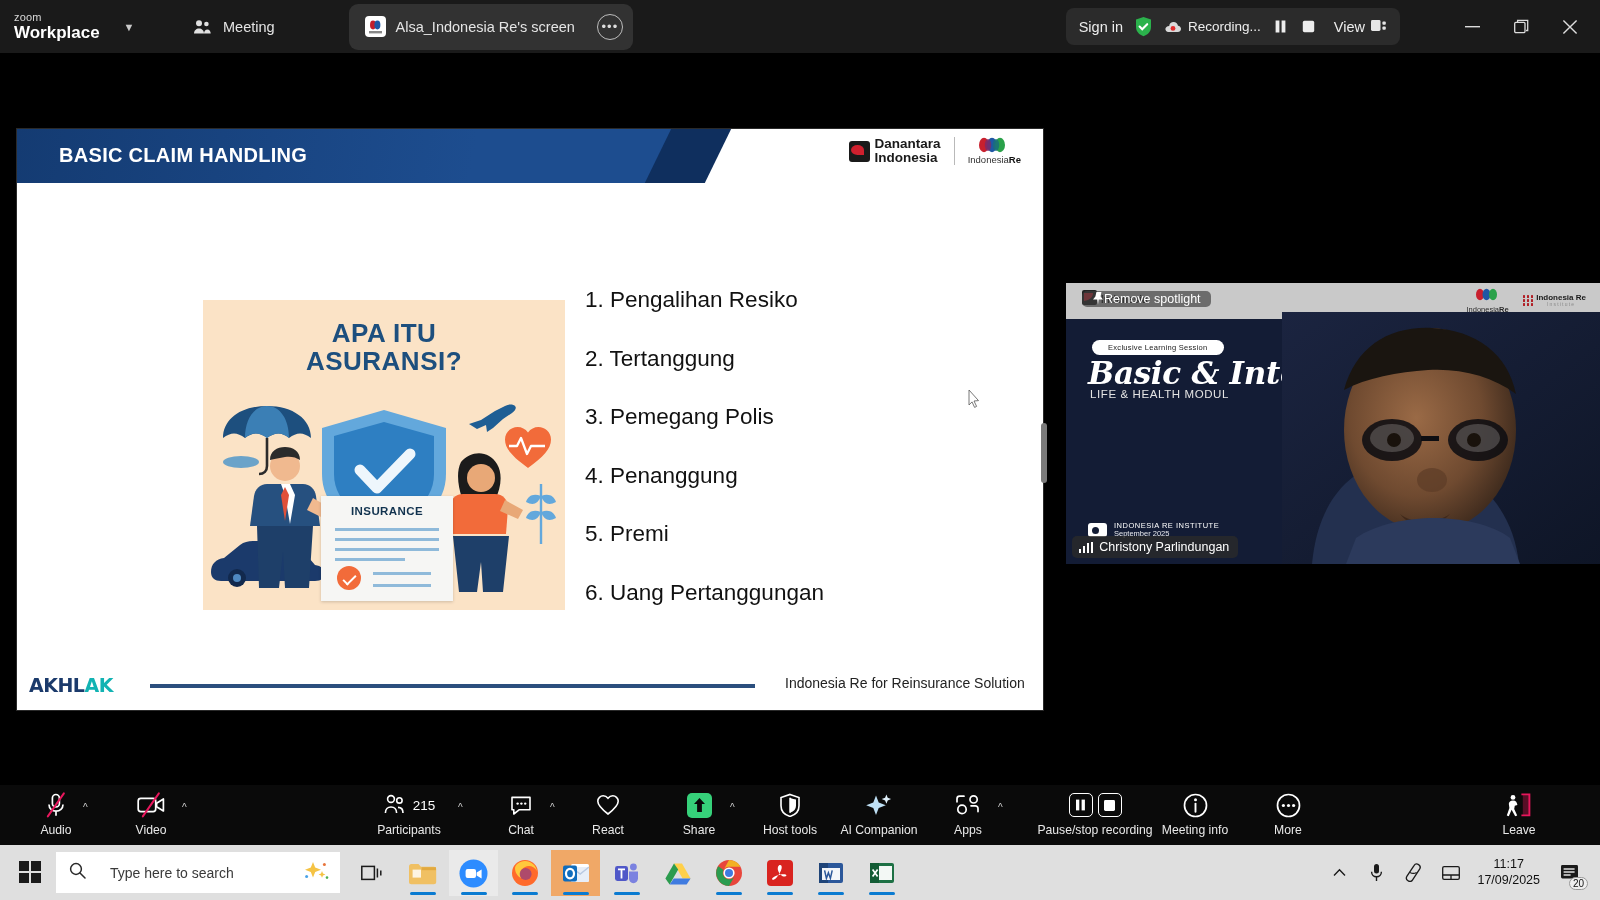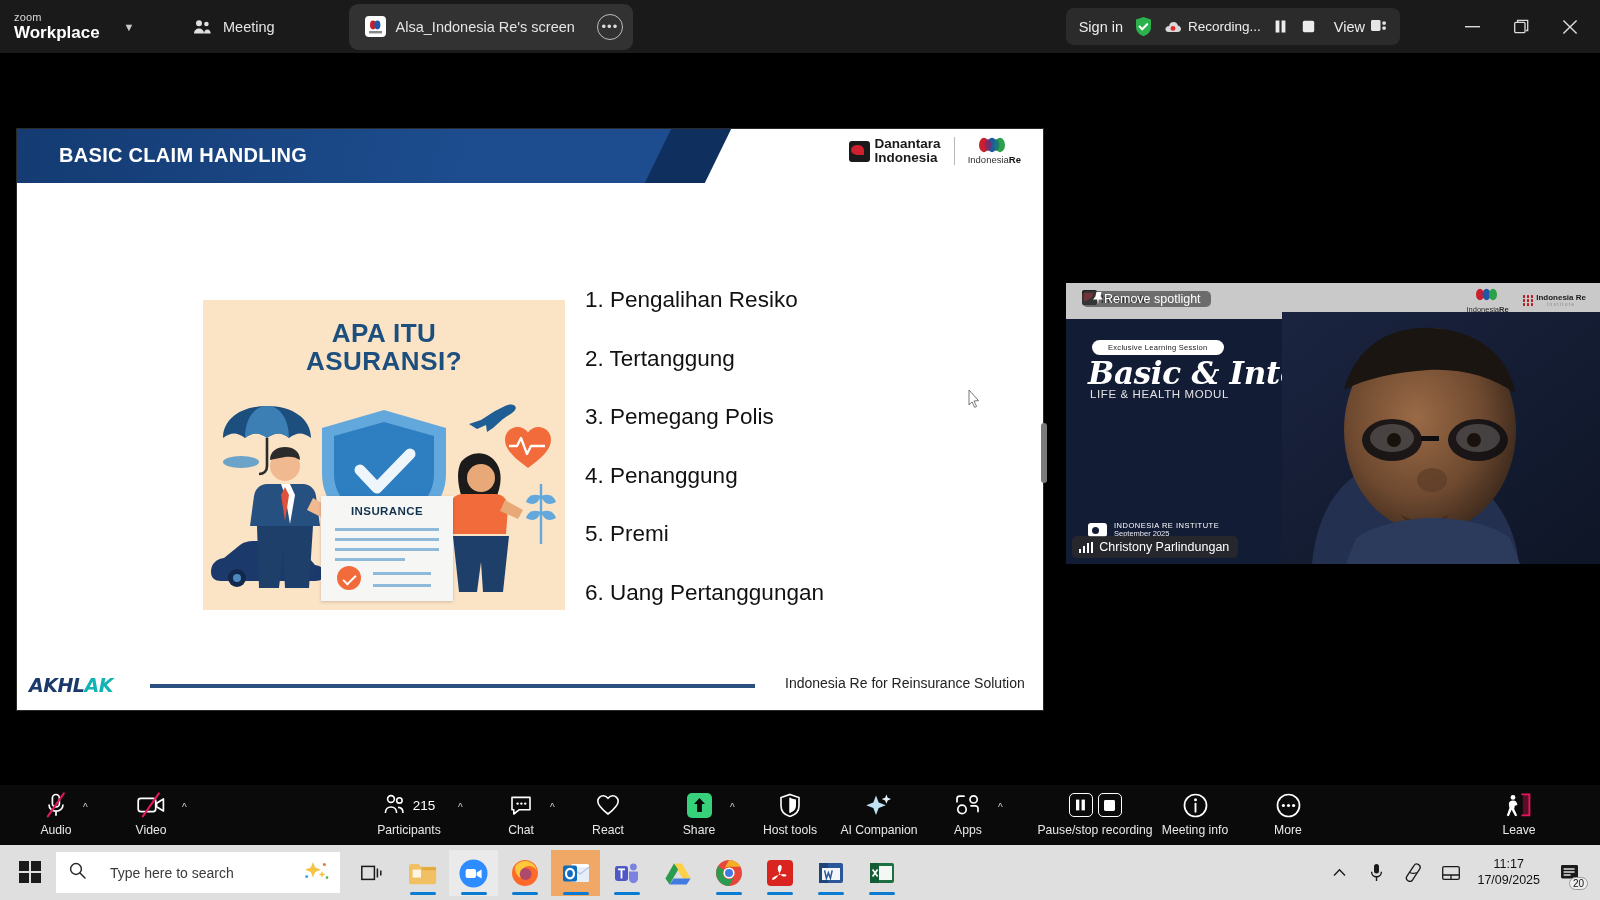--- a/index.html
+++ b/index.html
@@ -83,21 +83,21 @@
   .ii-car { position:absolute; left:4px; top:230px; }
   .ii-man { position:absolute; left:42px; top:146px; }
   .ii-woman { position:absolute; right:36px; top:148px; }
   .ii-leaf { position:absolute; right:6px; top:176px; }
 
   .numlist { position:absolute; left:568px; top:104px; }
   .numlist li { list-style:none; font-size:22.5px; color:#111; margin-bottom:32.5px; white-space:nowrap; }
 
   .sl-foot { position:relative; height:57px; background:#fff; border-top:0; }
   .akhlak { position:absolute; left:12px; top:20px; font-size:19px; font-weight:bold;
-            letter-spacing:-.5px; font-family:"DejaVu Sans", sans-serif;font-style:italic; }
+            letter-spacing:-.5px; font-family:"DejaVu Sans", sans-serif; }
   .akhlak .a1 { color:#1b3a6b; } .akhlak .a2 { color:#12b3b3; }
   .foot-line { position:absolute; left:133px; top:30px; width:605px; height:4px; background:#2b4f7e; }
   .foot-tx { position:absolute; left:768px; top:21px; font-size:14px; color:#222; }
   .sbar { position:absolute; left:1041px; top:370px; width:6px; height:60px;
           background:#7b7b7b; border-radius:3px; }
   .cursor { position:absolute; left:968px; top:336px; width:12px; height:19px; }
 
   
   .vidpanel { position:absolute; left:1057px; top:53px; width:543px; height:732px; background:#000; }
   .vtile { position:absolute; left:9px; top:230px; width:534px; height:281px;

